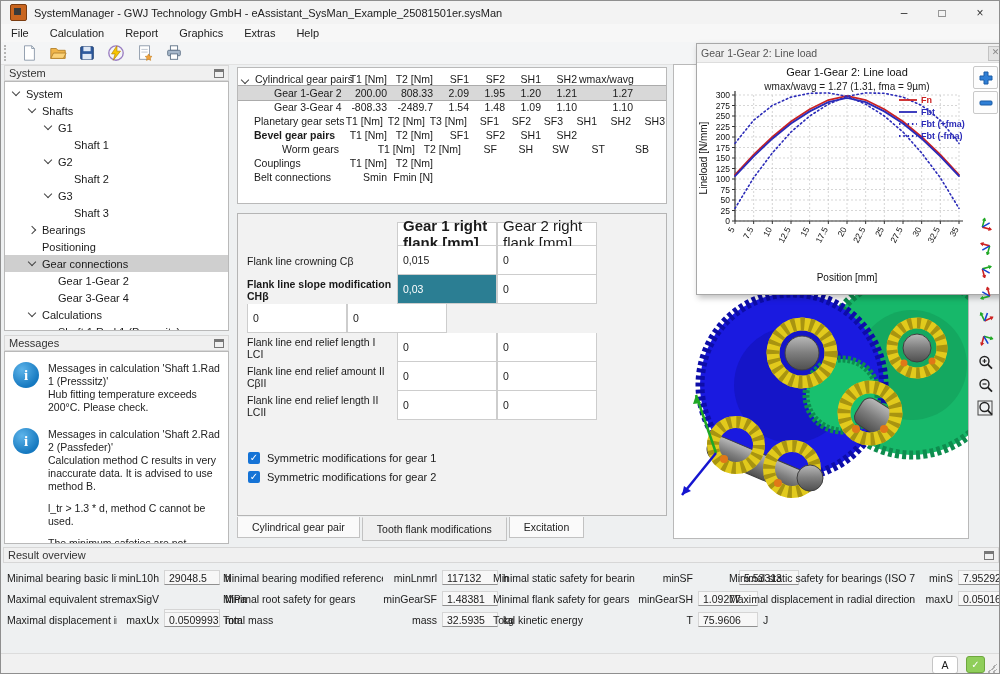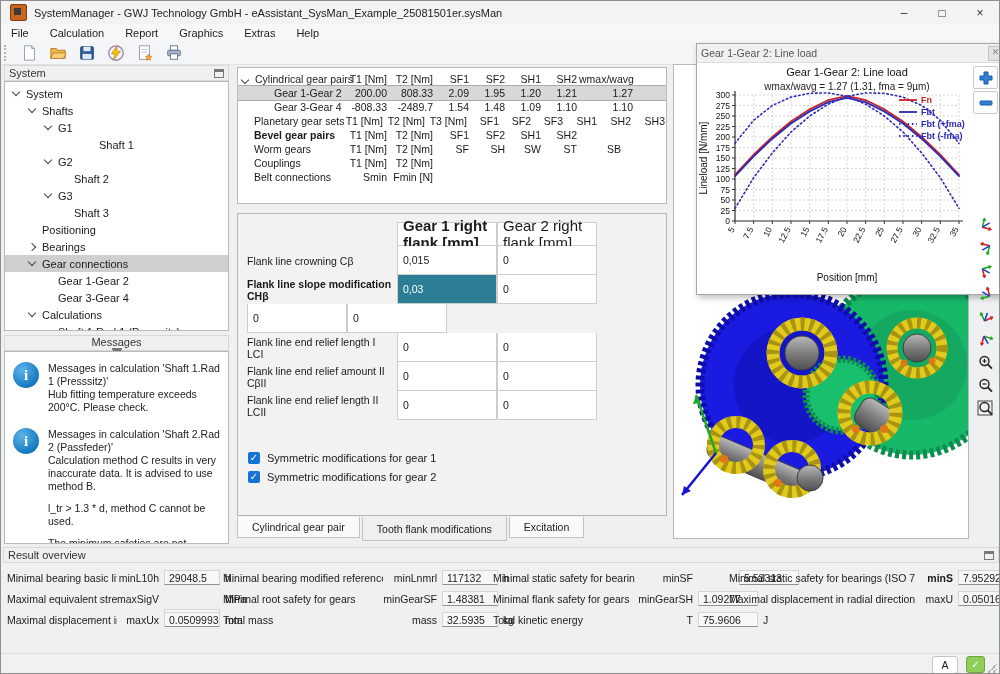--- a/index.html
+++ b/index.html
@@ -178,47 +178,47 @@
         <span>System</span>
       </div>
       <div class="trow" style="padding-left: 24px;">
         <span class="chev down"></span>
         <span>Shafts</span>
       </div>
       <div class="trow" style="padding-left: 40px;">
         <span class="chev down"></span>
         <span>G1</span>
       </div>
-      <div class="trow" style="padding-left: 56px; margin-left: 25px;">
+      <div class="trow" style="padding-left: 56px;">
         <span class="chev none"></span>
         <span>Shaft 1</span>
       </div>
       <div class="trow" style="padding-left: 40px;">
         <span class="chev down"></span>
         <span>G2</span>
       </div>
       <div class="trow" style="padding-left: 56px;">
         <span class="chev none"></span>
         <span>Shaft 2</span>
       </div>
       <div class="trow" style="padding-left: 40px;">
         <span class="chev down"></span>
         <span>G3</span>
       </div>
       <div class="trow" style="padding-left: 56px;">
         <span class="chev none"></span>
         <span>Shaft 3</span>
       </div>
       <div class="trow" style="padding-left: 24px;">
+        <span class="chev right"></span>
+        <span>Bearings</span>
+      </div>
+      <div class="trow" style="padding-left: 24px;">
         <span class="chev none"></span>
         <span>Positioning</span>
-      </div>
-      <div class="trow" style="padding-left: 24px;">
-        <span class="chev right"></span>
-        <span>Bearings</span>
       </div>
       <div class="trow sel" style="padding-left: 24px;">
         <span class="chev down"></span>
         <span>Gear connections</span>
       </div>
       <div class="trow" style="padding-left: 40px;">
         <span class="chev none"></span>
         <span>Gear 1-Gear 2</span>
       </div>
       <div class="trow" style="padding-left: 40px;">
@@ -228,21 +228,21 @@
       <div class="trow" style="padding-left: 24px;">
         <span class="chev down"></span>
         <span>Calculations</span>
       </div>
       <div class="trow" style="padding-left: 40px;">
         <span class="chev none"></span>
         <span>Shaft 1.Rad 1 (Presssitz)</span>
       </div>
     </div>
 
-  <div class="panelhdr" style="left:3px;top:334px;width:225px;flex-direction:column;">
+  <div class="panelhdr" style="left:3px;top:334px;width:225px;">
     <span>Messages</span>
     <span class="dockico"></span>
   </div>
   <div class="whitebox" id="msgbox" style="left:3px;top:350px;width:225px;height:193px;">
       <div class="msg">
         <div class="msgico">i</div>
         <div class="msgbody">
           <div class="msgline">Messages in calculation 'Shaft 1.Rad 1 (Presssitz)'</div>
           <div class="msgline">Hub fitting temperature exceeds 200°C. Please check.</div>
         </div>
@@ -306,21 +306,21 @@
       <div class="grow">
         <span class="glabel" style="width: 105px; padding-left: 16px; font-weight: bold;">Bevel gear pairs</span>
         <span class="gcell" style="width: 46px;">T1 [Nm]</span>
         <span class="gcell" style="width: 46px;">T2 [Nm]</span>
         <span class="gcell" style="width: 36px;">SF1</span>
         <span class="gcell" style="width: 36px;">SF2</span>
         <span class="gcell" style="width: 36px;">SH1</span>
         <span class="gcell" style="width: 36px;">SH2</span>
       </div>
       <div class="grow">
-        <span class="glabel" style="width: 105px; padding-left: 16px;">Worm gears</span>
+        <span class="glabel" style="width: 105px; padding-left: 16px; margin-left: 28px;">Worm gears</span>
         <span class="gcell" style="width: 46px;">T1 [Nm]</span>
         <span class="gcell" style="width: 46px;">T2 [Nm]</span>
         <span class="gcell" style="width: 36px;">SF</span>
         <span class="gcell" style="width: 36px;">SH</span>
         <span class="gcell" style="width: 36px;">SW</span>
         <span class="gcell" style="width: 36px;">ST</span>
         <span class="gcell" style="width: 44px;">SB</span>
       </div>
       <div class="grow">
         <span class="glabel" style="width: 105px; padding-left: 16px;">Couplings</span>
@@ -709,21 +709,21 @@
         <div class="rorow">
           <span class="rolabel" style="width: 142px;">Total kinetic energy</span>
           <span class="roabbr" style="width: 58px;">T</span>
           <span class="roval" style="width: 60px;">75.9606</span>
           <span class="rounit" style="width: 16px;">J</span>
         </div>
       </div>
       <div style="position: absolute; left: 726px; top: 0px;">
         <div class="rorow">
           <span class="rolabel" style="width: 186px;">Minimal static safety for bearings (ISO 76)</span>
-          <span class="roabbr" style="width: 38px; font-weight: bold;">minS</span>
+          <span class="roabbr" style="width: 38px;">minS</span>
           <span class="roval" style="width: 62px;">7.95292</span>
           <span class="rounit" style="width: 24px;"></span>
         </div>
         <div class="rorow">
           <span class="rolabel" style="width: 186px;">Maximal displacement in radial direction</span>
           <span class="roabbr" style="width: 38px;">maxU</span>
           <span class="roval" style="width: 62px;">0.0501611</span>
         </div>
       </div>
     </div>

